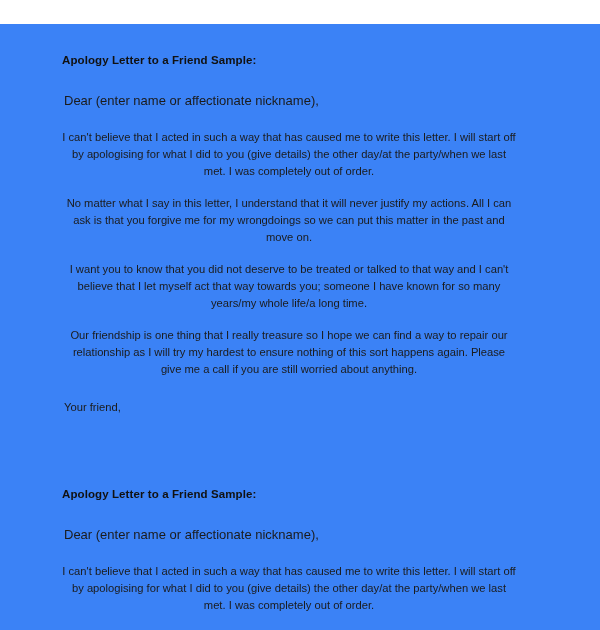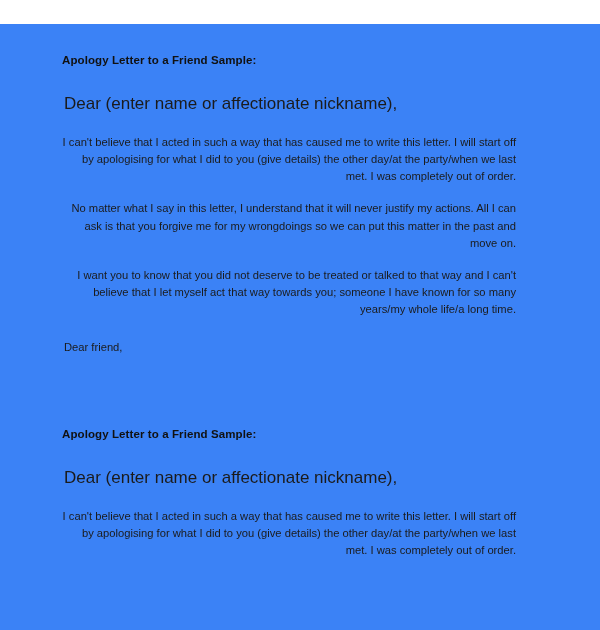--- a/index.html
+++ b/index.html
@@ -40,30 +40,30 @@
   }
   .letter-title {
     font-size: 11.5px;
     font-weight: bold;
     color: #111111;
     letter-spacing: 0.1px;
     margin: 0 0 24px 0;
     line-height: 1.2;
   }
   .salutation {
-    font-size: 17px;
+    font-size: 13px;
     line-height: 1.45;
     margin: 0 0 18px 0;
     padding-left: 2px;
   }
   .para {
     font-size: 11.2px;
     line-height: 1.52;
     margin: 0 0 15px 0;
-    text-align: right;
+    text-align: center;
     color: #1b1b1b;
   }
   .closing {
     font-size: 11.2px;
     line-height: 1.45;
     margin: 21px 0 0 0;
     padding-left: 2px;
   }
   .signature {
     font-size: 11.2px;
@@ -83,21 +83,22 @@
 
 <div class="page">
   <div class="doc-body">
 
     <section class="letter first">
       <h1 class="letter-title">Apology Letter to a Friend Sample:</h1>
       <p class="salutation">Dear (enter name or affectionate nickname),</p>
       <p class="para">I can't believe that I acted in such a way that has caused me to write this letter. I will start off by apologising for what I did to you (give details) the other day/at the party/when we last met. I was completely out of order.</p>
       <p class="para">No matter what I say in this letter, I understand that it will never justify my actions. All I can ask is that you forgive me for my wrongdoings so we can put this matter in the past and move on.</p>
       <p class="para">I want you to know that you did not deserve to be treated or talked to that way and I can't believe that I let myself act that way towards you; someone I have known for so many years/my whole life/a long time.</p>
-      <p class="closing">Dear friend,</p>
+      <p class="para">Our friendship is one thing that I really treasure so I hope we can find a way to repair our relationship as I will try my hardest to ensure nothing of this sort happens again. Please give me a call if you are still worried about anything.</p>
+      <p class="closing">Your friend,</p>
     </section>
 
     <div class="page-gap"></div>
 
     <section class="letter second clip-bottom">
       <h1 class="letter-title">Apology Letter to a Friend Sample:</h1>
       <p class="salutation">Dear (enter name or affectionate nickname),</p>
       <p class="para">I can't believe that I acted in such a way that has caused me to write this letter. I will start off by apologising for what I did to you (give details) the other day/at the party/when we last met. I was completely out of order.</p>
 
     </section>

